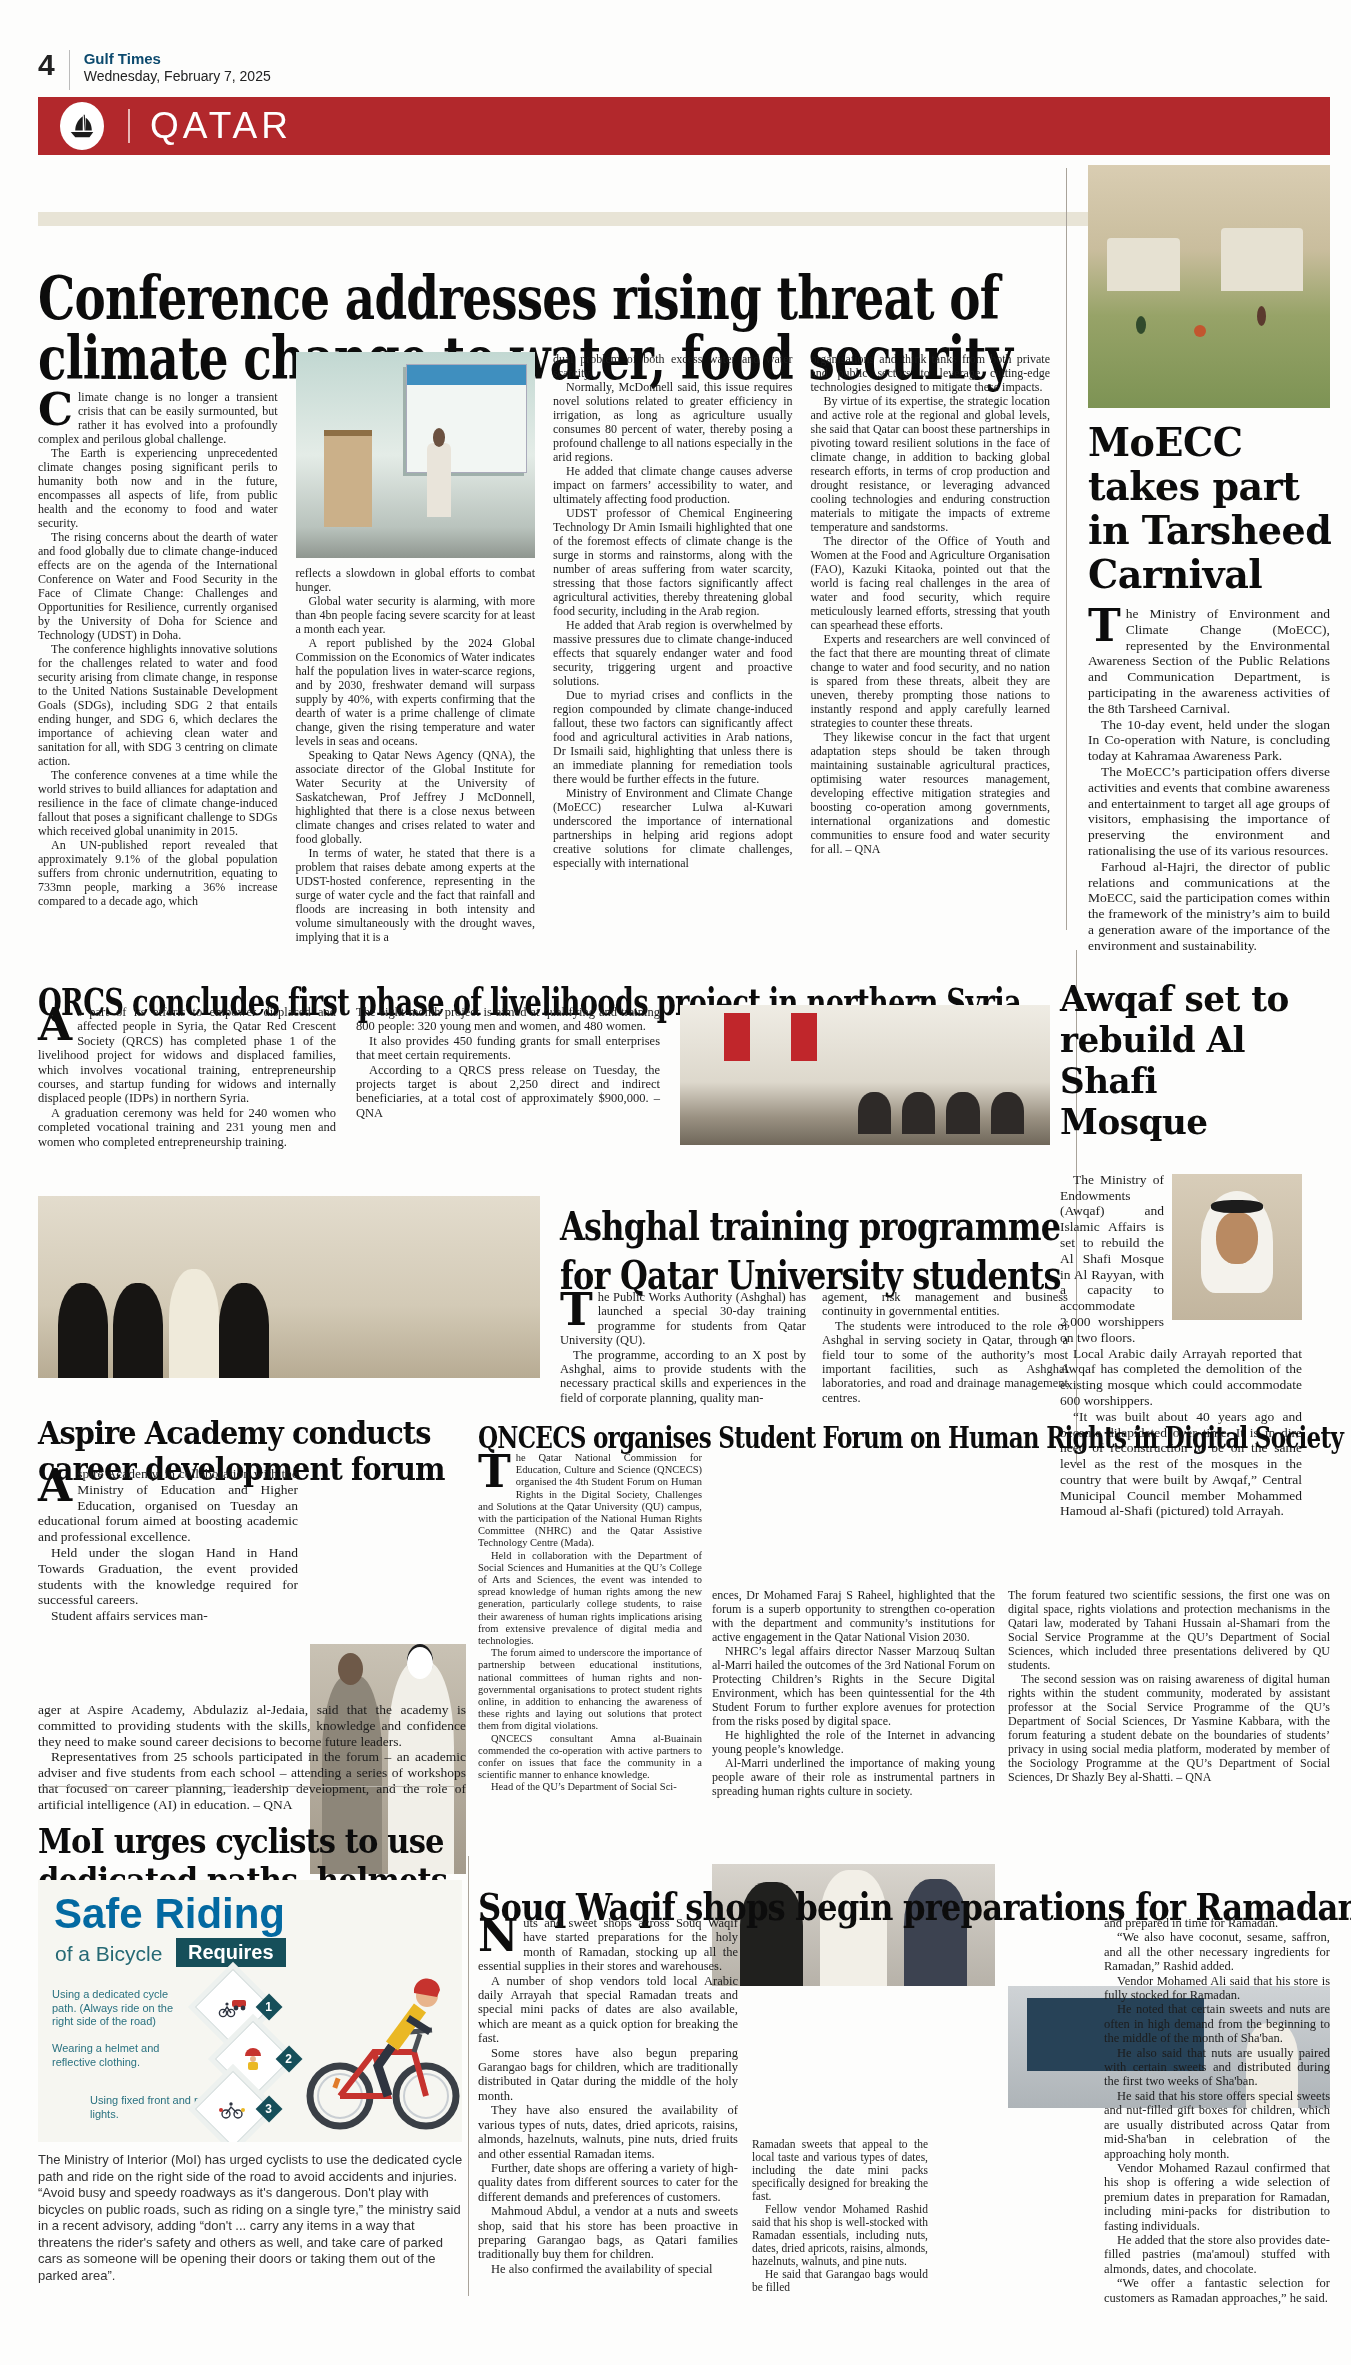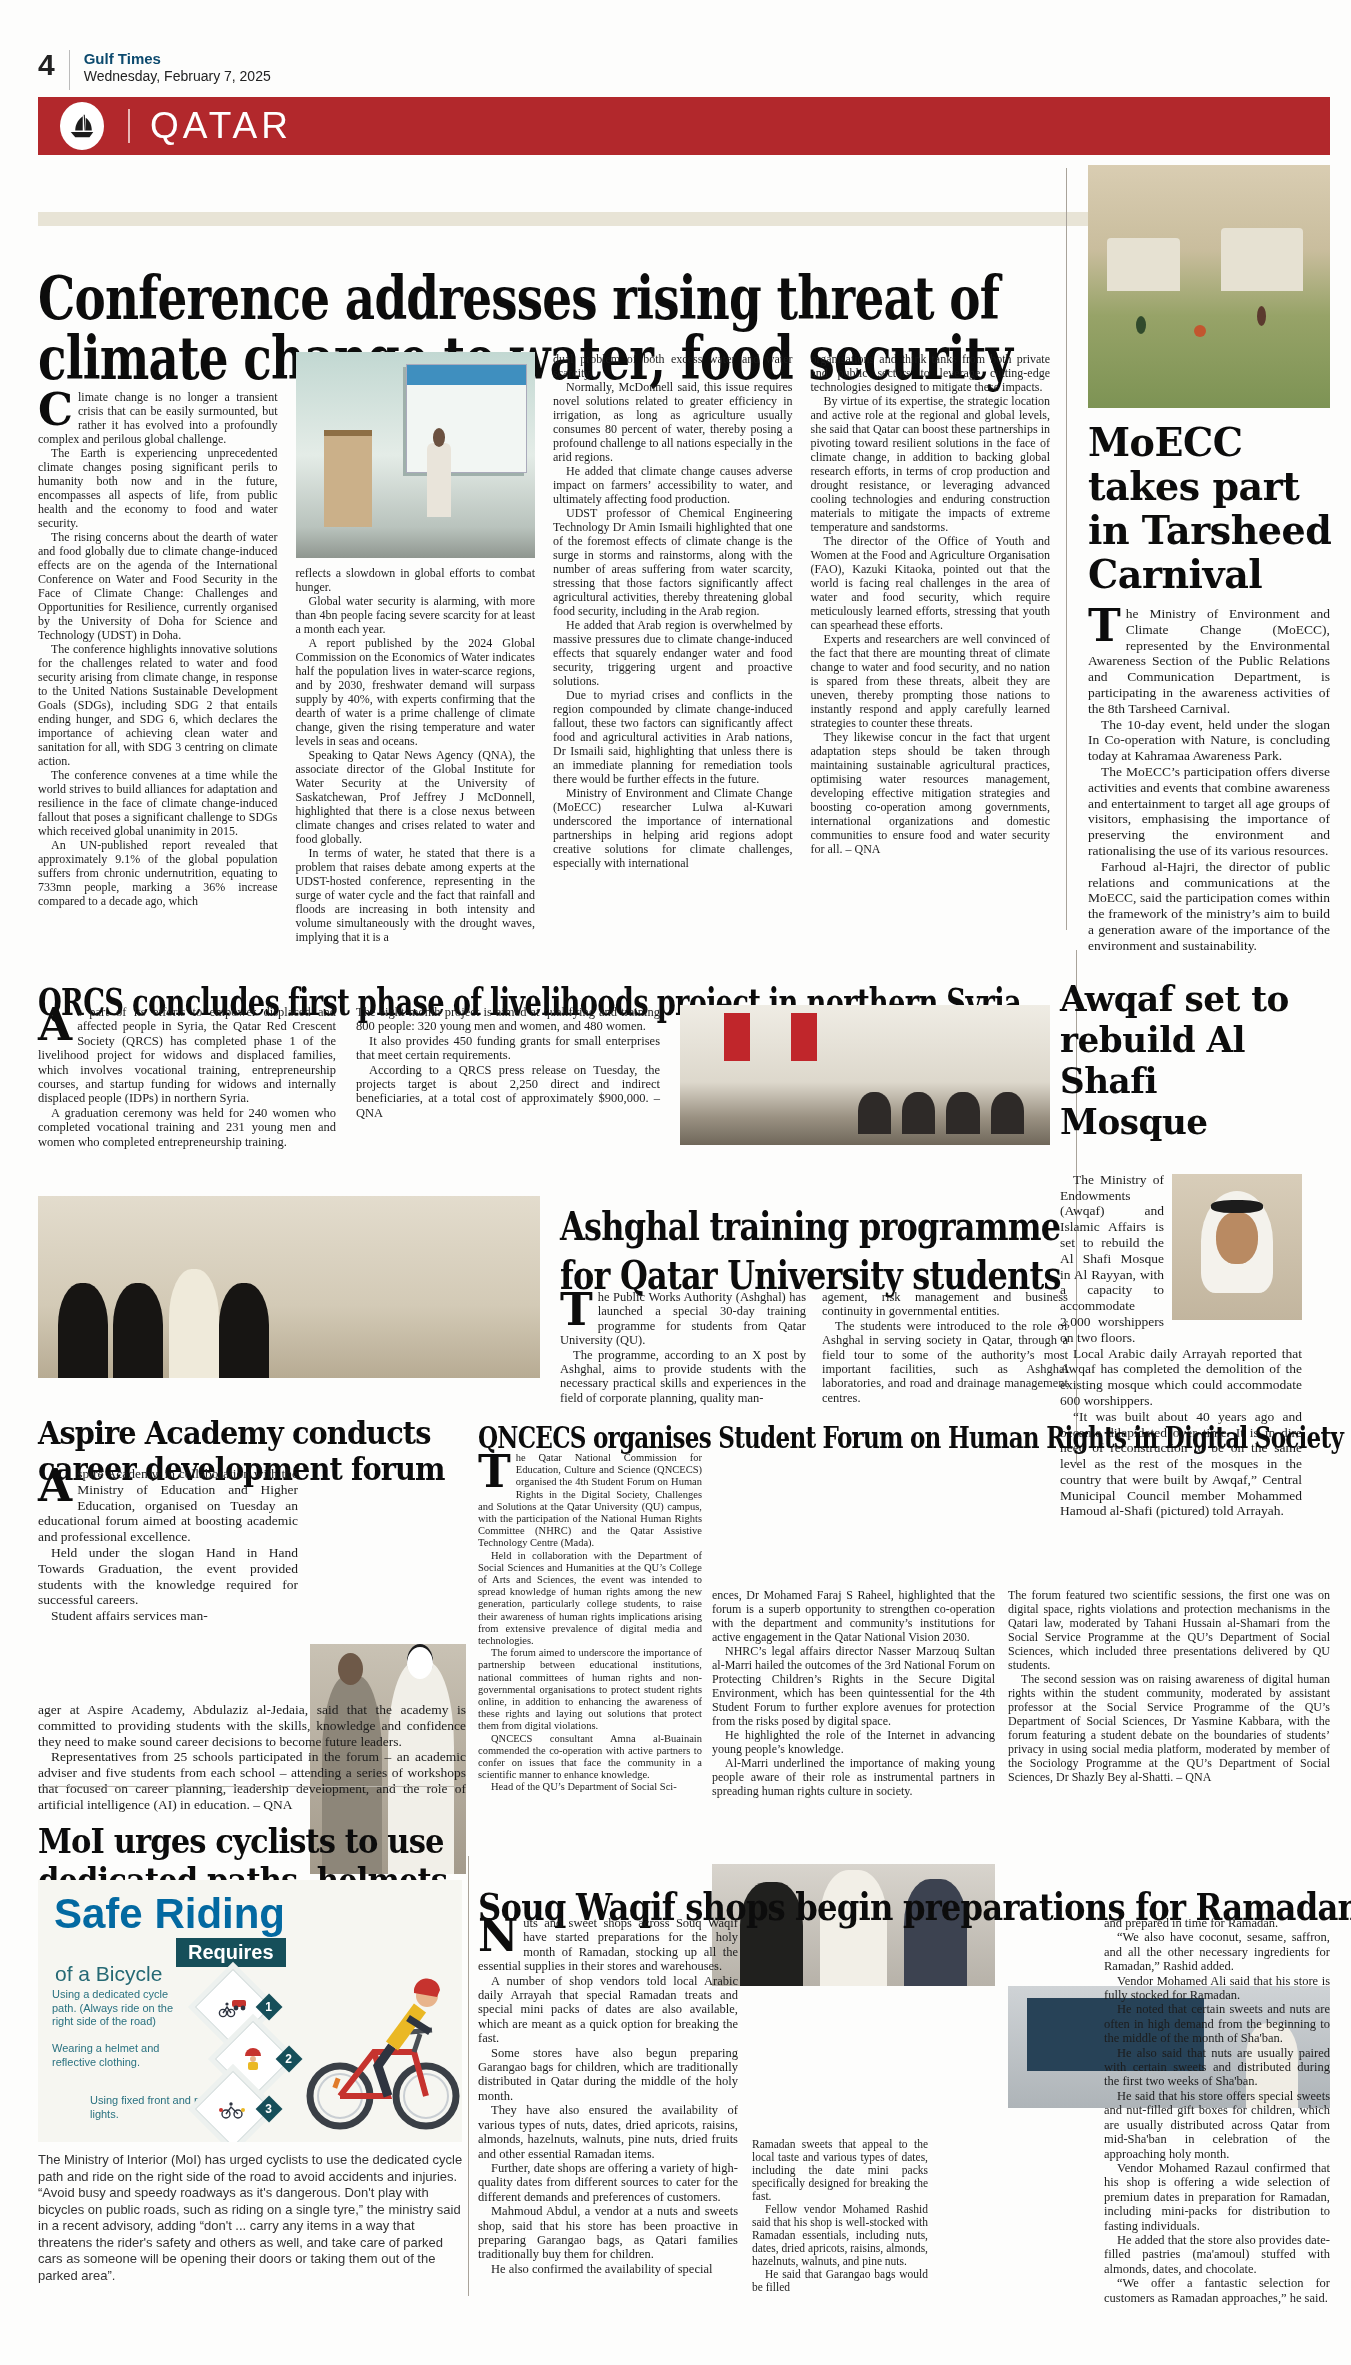--- a/index.html
+++ b/index.html
@@ -77,21 +77,21 @@
   .ph-aspire .h2{position:absolute;left:62%;top:0%;width:17%;height:15%;background:#fff;border-radius:50%;box-shadow:0 3px 0 #1c1c1c inset;}
   .ph-qna{background:linear-gradient(180deg,#d8d4cd,#b7b2a9);}
   .ph-qna .fg{position:absolute;border-radius:42% 42% 0 0;bottom:0;}
   .ph-screen{background:linear-gradient(180deg,#cfd3d6,#aeb4b8);}
   .ph-screen .scr{position:absolute;left:6%;top:10%;width:55%;height:60%;background:#274257;}
   .ph-screen .man{position:absolute;right:10%;bottom:0;width:16%;height:70%;background:#f0ede5;border-radius:40% 40% 0 0;}
   
   #infog{left:38px;top:1880px;width:424px;height:262px;background:#f6f6f1;overflow:hidden;
          font-family:"Liberation Sans",sans-serif;}
   #ig-title{position:absolute;left:16px;top:10px;font-size:42px;font-weight:700;color:#0369a1;}
-  #ig-sub{position:absolute;left:17px;top:62px;font-size:21px;color:#256974;margin-top:20px;}
+  #ig-sub{position:absolute;left:17px;top:62px;font-size:21px;color:#256974;}
   #ig-badge{position:absolute;left:138px;top:58px;background:#164f5a;color:#fff;font-weight:700;font-size:20px;padding:3px 12px;}
   .ig-item{position:absolute;width:128px;font-size:11px;line-height:13.5px;color:#2a7280;}
   .dia{position:absolute;width:52px;height:52px;background:#fff;border:1px solid #d2dbda;transform:rotate(45deg);box-shadow:0 0 0 5px #edf1ef;}
   .dia-in{position:absolute;inset:0;transform:rotate(-45deg);display:flex;align-items:center;justify-content:center;}
   .numd{position:absolute;width:19px;height:19px;background:#164f5a;top:-9px;right:-9px;display:flex;align-items:center;justify-content:center;}
   .numd span{transform:rotate(-45deg);color:#fff;font:700 12px "Liberation Sans",sans-serif;}
   
   .caption{font-family:"Liberation Sans",sans-serif;font-size:13px;line-height:16.5px;color:#333;}
   .caption p{margin:0;}
 </style>

